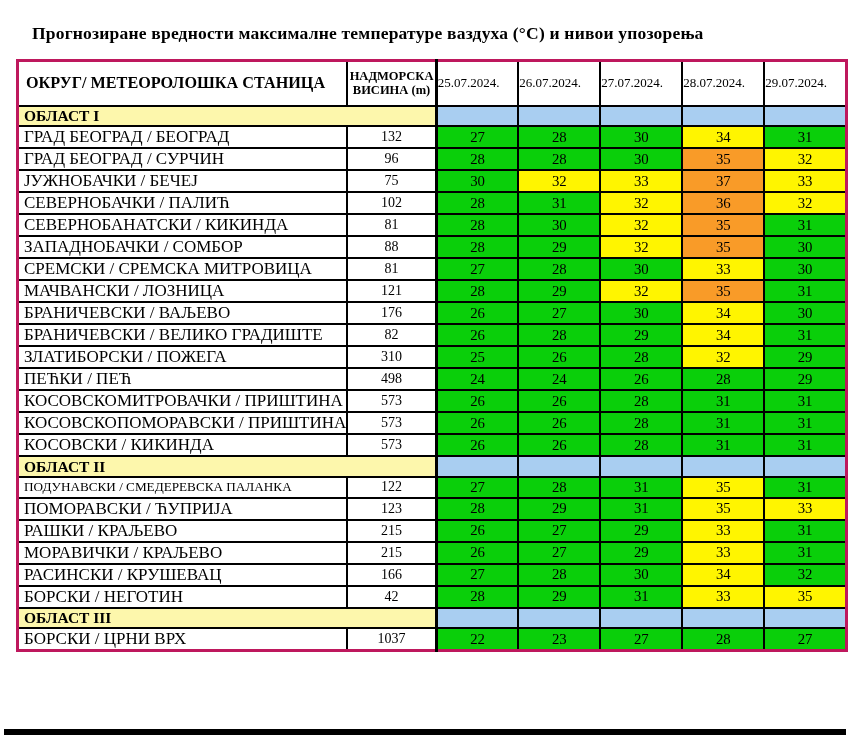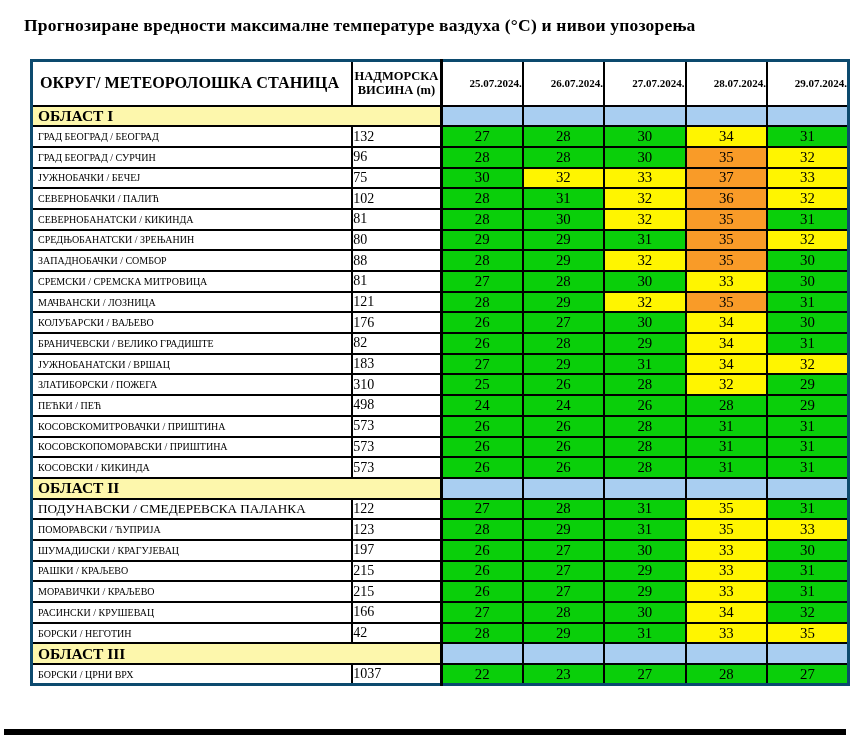--- a/index.html
+++ b/index.html
@@ -2,40 +2,40 @@
 <html><head>
 <meta charset="utf-8">
 <style>
   html,body{margin:0;padding:0;}
   body{
     width:850px;height:736px;background:#ffffff;position:relative;overflow:hidden;
     font-family:"Liberation Serif", serif;color:#000;
     --green:#0ACF0A; --yellow:#FFF500; --orange:#F99B28; --blue:#A9CEF1; --pale:#FDF7AC;
   }
   .title{
-    position:absolute;left:20px;top:11px;margin:4px;
+    position:absolute;left:20px;top:11px;margin:12px;
     font-size:17.5px;font-weight:bold;letter-spacing:.2px;white-space:nowrap;
   }
   table.forecast{
-    position:absolute;left:30px;top:59px;
+    position:absolute;left:16px;top:59px;
     border-collapse:collapse;table-layout:fixed;
-    border:3px solid #0c4a6e;
+    border:3px solid #be185d;
   }
   .forecast th,.forecast td{
     border:2px solid #000;padding:0;overflow:hidden;white-space:nowrap;
     vertical-align:middle;
   }
   .forecast thead tr{height:45px;}
   .forecast tbody tr{height:20.7px;}
   th.c-station{font-size:16.2px;text-align:left;padding-left:7px;font-weight:bold;}
   th.c-alt{font-size:12.5px;line-height:1.18;text-align:center;font-weight:bold;border-right-width:3px;}
-  th.c-date{font-size:11px;text-align:right;font-weight:bold;}
-  td.station{font-size:10px;text-align:left;padding-left:5px;}
+  th.c-date{font-size:13px;text-align:left;font-weight:normal;}
+  td.station{font-size:17px;text-align:left;padding-left:5px;}
   td.station.small{font-size:13.2px;}
-  td.alt{font-size:14px;border-right-width:3px;}
+  td.alt{font-size:14px;text-align:center;border-right-width:3px;}
   td.temp{font-size:14.8px;text-align:center;}
   td.section-label{
     background:var(--pale);font-weight:bold;font-size:15.5px;
     text-align:left;padding-left:5px;border-right-width:3px;
   }
   td.section-cell{background:var(--blue);}
   td.g{background:var(--green);}
   td.y{background:var(--yellow);}
   td.o{background:var(--orange);}
   .bottom-bar{position:absolute;left:4px;top:729px;width:842px;height:6px;background:#000;}
@@ -115,29 +115,20 @@
         <tr>
           <td class="station">СЕВЕРНОБАНАТСКИ / КИКИНДА</td>
           <td class="alt">81</td>
           <td class="temp g">28</td>
           <td class="temp g">30</td>
           <td class="temp y">32</td>
           <td class="temp o">35</td>
           <td class="temp g">31</td>
         </tr>
         <tr>
-          <td class="station">СРЕДЊОБАНАТСКИ / ЗРЕЊАНИН</td>
-          <td class="alt">80</td>
-          <td class="temp g">29</td>
-          <td class="temp g">29</td>
-          <td class="temp g">31</td>
-          <td class="temp o">35</td>
-          <td class="temp y">32</td>
-        </tr>
-        <tr>
           <td class="station">ЗАПАДНОБАЧКИ / СОМБОР</td>
           <td class="alt">88</td>
           <td class="temp g">28</td>
           <td class="temp g">29</td>
           <td class="temp y">32</td>
           <td class="temp o">35</td>
           <td class="temp g">30</td>
         </tr>
         <tr>
           <td class="station">СРЕМСКИ / СРЕМСКА МИТРОВИЦА</td>
@@ -151,45 +142,36 @@
         <tr>
           <td class="station">МАЧВАНСКИ / ЛОЗНИЦА</td>
           <td class="alt">121</td>
           <td class="temp g">28</td>
           <td class="temp g">29</td>
           <td class="temp y">32</td>
           <td class="temp o">35</td>
           <td class="temp g">31</td>
         </tr>
         <tr>
-          <td class="station">КОЛУБАРСКИ / ВАЉЕВО</td>
+          <td class="station">БРАНИЧЕВСКИ / ВАЉЕВО</td>
           <td class="alt">176</td>
           <td class="temp g">26</td>
           <td class="temp g">27</td>
           <td class="temp g">30</td>
           <td class="temp y">34</td>
           <td class="temp g">30</td>
         </tr>
         <tr>
           <td class="station">БРАНИЧЕВСКИ / ВЕЛИКО ГРАДИШТЕ</td>
           <td class="alt">82</td>
           <td class="temp g">26</td>
           <td class="temp g">28</td>
           <td class="temp g">29</td>
           <td class="temp y">34</td>
           <td class="temp g">31</td>
-        </tr>
-        <tr>
-          <td class="station">ЈУЖНОБАНАТСКИ / ВРШАЦ</td>
-          <td class="alt">183</td>
-          <td class="temp g">27</td>
-          <td class="temp g">29</td>
-          <td class="temp g">31</td>
-          <td class="temp y">34</td>
-          <td class="temp y">32</td>
         </tr>
         <tr>
           <td class="station">ЗЛАТИБОРСКИ / ПОЖЕГА</td>
           <td class="alt">310</td>
           <td class="temp g">25</td>
           <td class="temp g">26</td>
           <td class="temp g">28</td>
           <td class="temp y">32</td>
           <td class="temp g">29</td>
         </tr>
@@ -249,29 +231,20 @@
         <tr>
           <td class="station">ПОМОРАВСКИ / ЋУПРИЈА</td>
           <td class="alt">123</td>
           <td class="temp g">28</td>
           <td class="temp g">29</td>
           <td class="temp g">31</td>
           <td class="temp y">35</td>
           <td class="temp y">33</td>
         </tr>
         <tr>
-          <td class="station">ШУМАДИЈСКИ / КРАГУЈЕВАЦ</td>
-          <td class="alt">197</td>
-          <td class="temp g">26</td>
-          <td class="temp g">27</td>
-          <td class="temp g">30</td>
-          <td class="temp y">33</td>
-          <td class="temp g">30</td>
-        </tr>
-        <tr>
           <td class="station">РАШКИ / КРАЉЕВО</td>
           <td class="alt">215</td>
           <td class="temp g">26</td>
           <td class="temp g">27</td>
           <td class="temp g">29</td>
           <td class="temp y">33</td>
           <td class="temp g">31</td>
         </tr>
         <tr>
           <td class="station">МОРАВИЧКИ / КРАЉЕВО</td>

